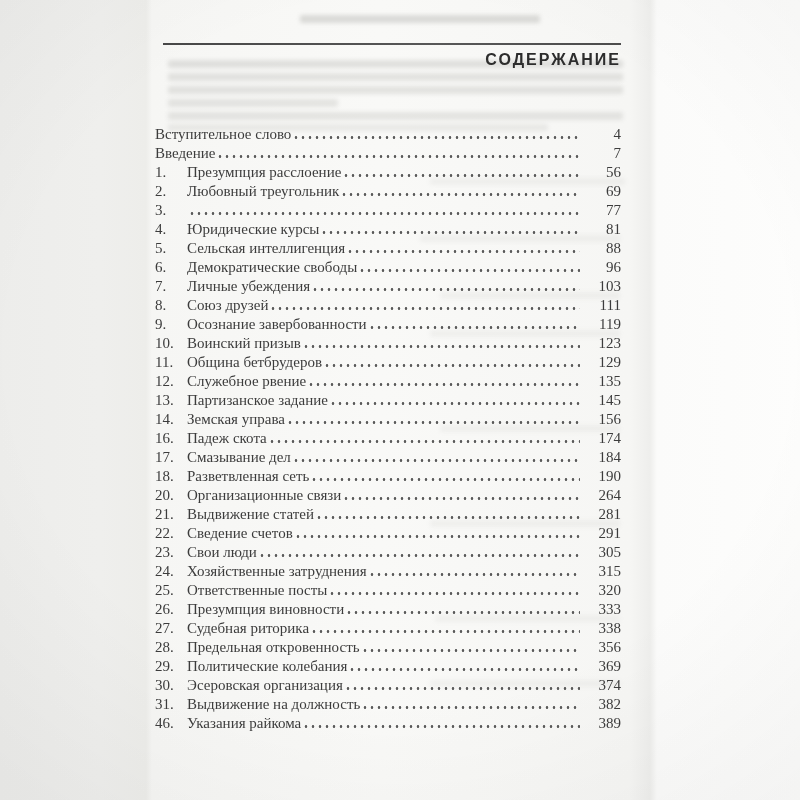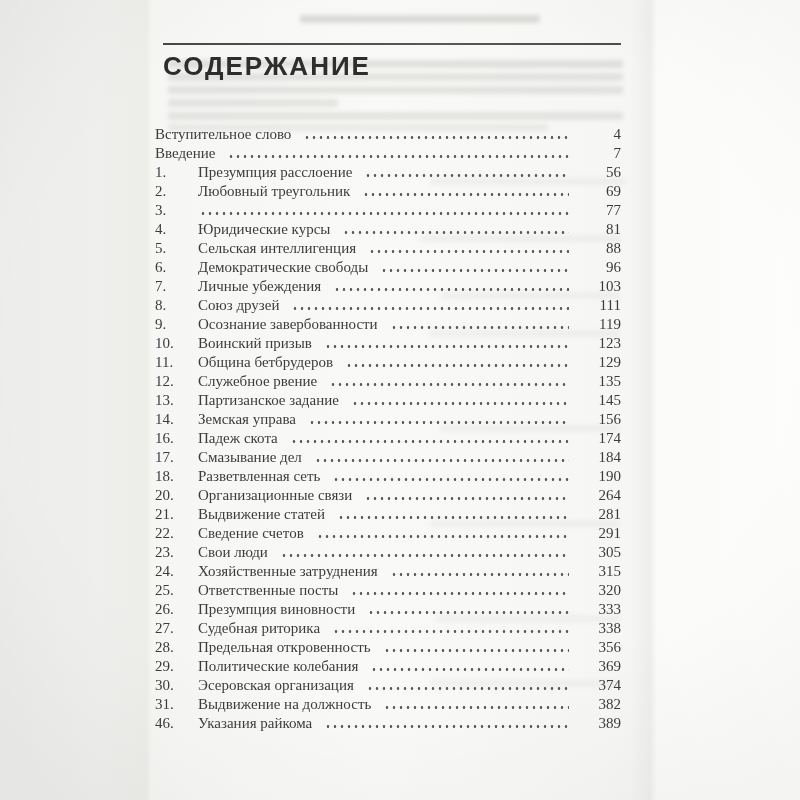--- a/index.html
+++ b/index.html
@@ -17,27 +17,27 @@
     background: radial-gradient(ellipse 620px 560px at 50% 44%, rgba(0,0,0,0) 62%, rgba(0,0,0,0.035) 100%);
   }
 
   .content { position: absolute; inset: 0; filter: blur(0.3px); }
 
   .rule { position: absolute; left: 163px; top: 43px; width: 458px; height: 2px;
           background: linear-gradient(90deg, #474747, #585858 60%, #4c4c4c); }
 
   .title {
     position: absolute; left: 163px; top: 51px; width: 458px; margin: 0;
-    text-align: left; font-family: "Liberation Sans", sans-serif;
-    font-size: 26px; font-weight: bold; letter-spacing: 2px; color: #2d2d2d;
+    text-align: right; font-family: "Liberation Sans", sans-serif;
+    font-size: 16px; font-weight: bold; letter-spacing: 2px; color: #2d2d2d;
   }
 
   .toc { position: absolute; left: 155px; top: 125px; width: 466px; }
   .toc-row { display: flex; align-items: flex-start; height: 19px; line-height: 19px;
-             font-size: 15px; color: #3c3c3c; white-space: nowrap; gap: 11px; }
+             font-size: 15px; color: #3c3c3c; white-space: nowrap; }
   .toc-num { flex: 0 0 32px; color: #3c3c3c; }
   .toc-title { flex: 0 0 auto; }
   .toc-leader {
     flex: 1 1 auto; align-self: flex-end; height: 5px; margin: 0 5px 4px 3px;
     background-image: radial-gradient(circle at 2px 2.5px, rgba(62,62,62,0.85) 1.05px, rgba(0,0,0,0) 1.6px);
     background-size: 7px 5px; background-repeat: repeat-x;
   }
   .toc-page { flex: 0 0 36px; text-align: right; color: #3c3c3c; }
 
   

